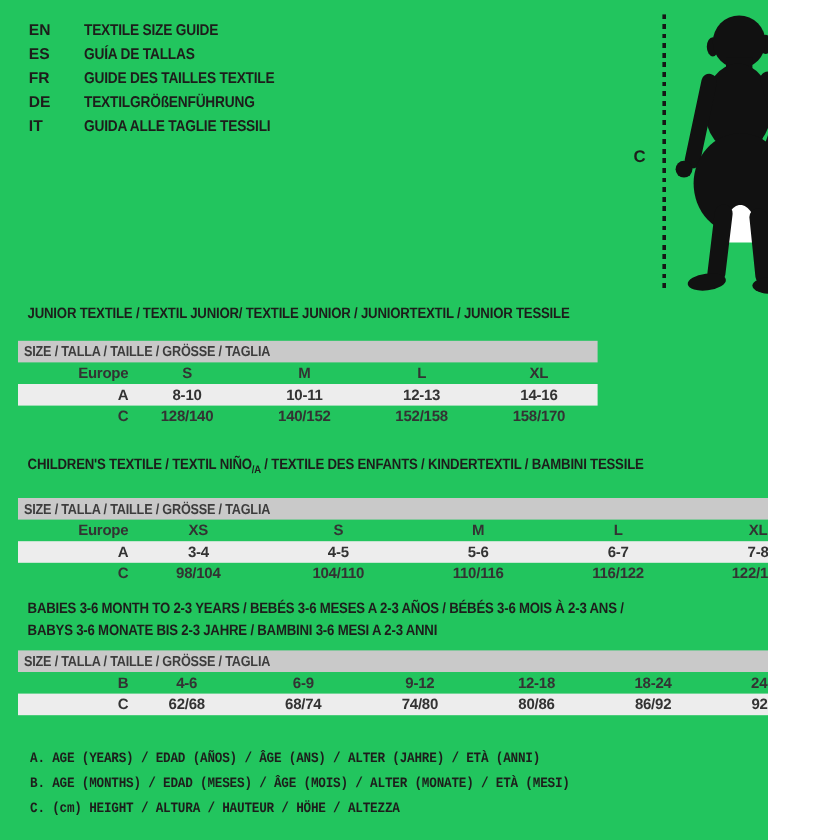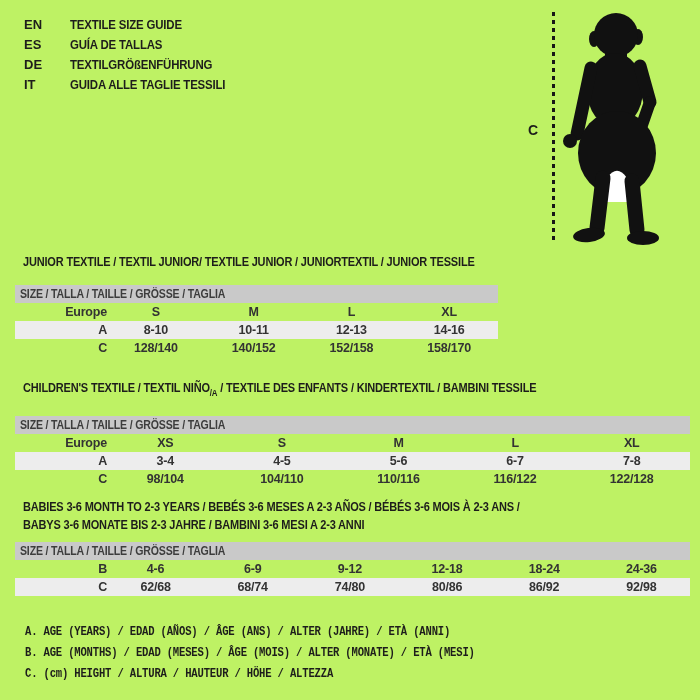--- a/index.html
+++ b/index.html
@@ -1,18 +1,18 @@
 <!DOCTYPE html>
 <html><head>
 <meta charset="utf-8">
 <style>
   * { margin:0; padding:0; box-sizing:border-box; }
   html,body { background:#ffffff; }
   .canvas {
-    position:relative; width:700px; height:700px; background:#bef264;
+    position:relative; width:640px; height:700px; background:#22c55e;
     font-family:"Liberation Sans", sans-serif; color:#1d1d1b; overflow:hidden;padding-left:36px;
   }
   .cond { display:inline-block; transform:scaleX(0.88); transform-origin:0 50%; letter-spacing:-0.2px; white-space:nowrap; }
 
   
   .langs { position:absolute; left:24px; top:15px; }
   .lang-row { display:grid; grid-template-columns:46px auto; line-height:20px; font-size:13px; font-weight:700; }
 
   
   .fig-line { position:absolute; left:552px; top:12px; width:3px; height:230px;
@@ -45,20 +45,24 @@
 <div class="canvas">
 
   <div class="langs">
     <div class="lang-row">
       <span>EN</span>
       <span class="cond">TEXTILE SIZE GUIDE</span>
     </div>
     <div class="lang-row">
       <span>ES</span>
       <span class="cond">GUÍA DE TALLAS</span>
+    </div>
+    <div class="lang-row">
+      <span>FR</span>
+      <span class="cond">GUIDE DES TAILLES TEXTILE</span>
     </div>
     <div class="lang-row">
       <span>DE</span>
       <span class="cond">TEXTILGRÖßENFÜHRUNG</span>
     </div>
     <div class="lang-row">
       <span>IT</span>
       <span class="cond">GUIDA ALLE TAGLIE TESSILI</span>
     </div>
   </div>

